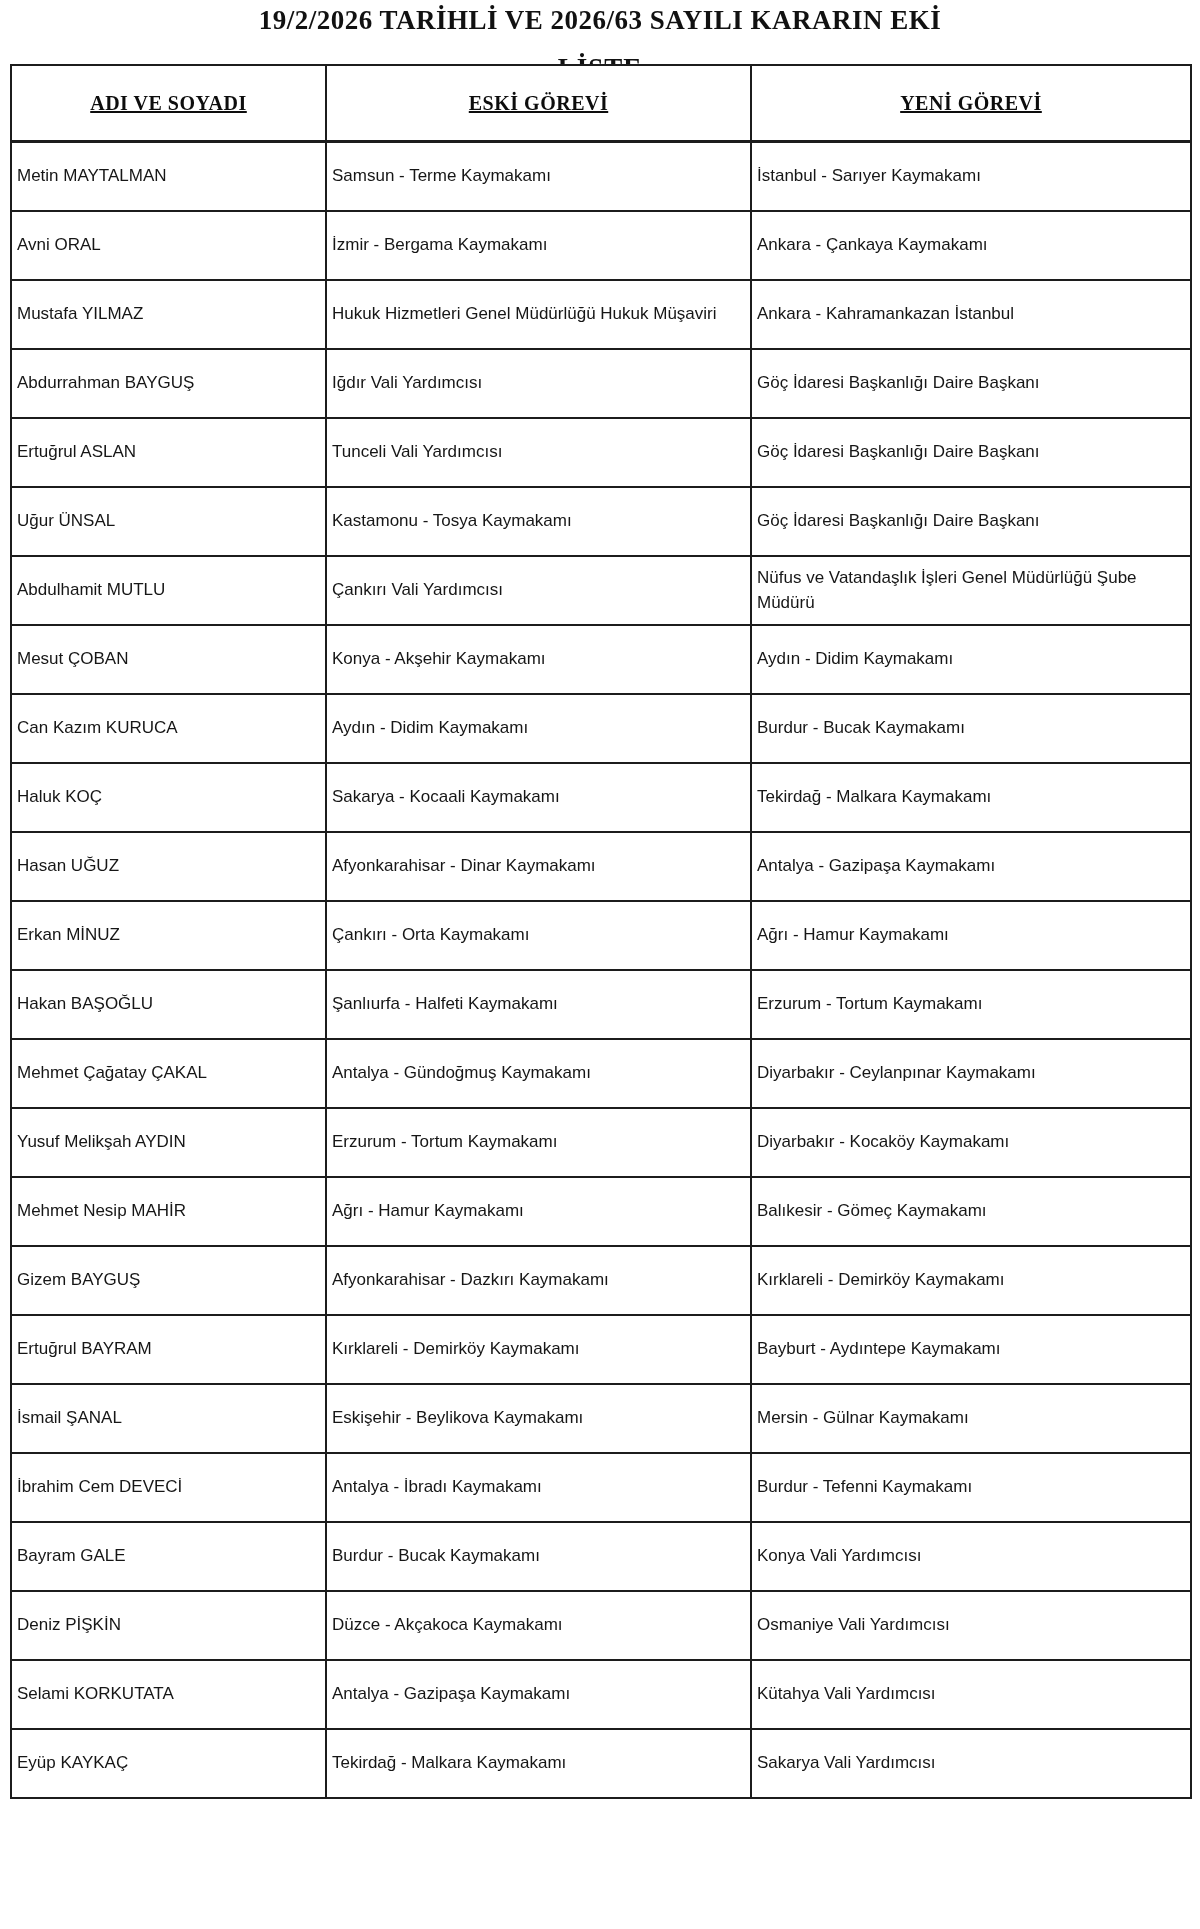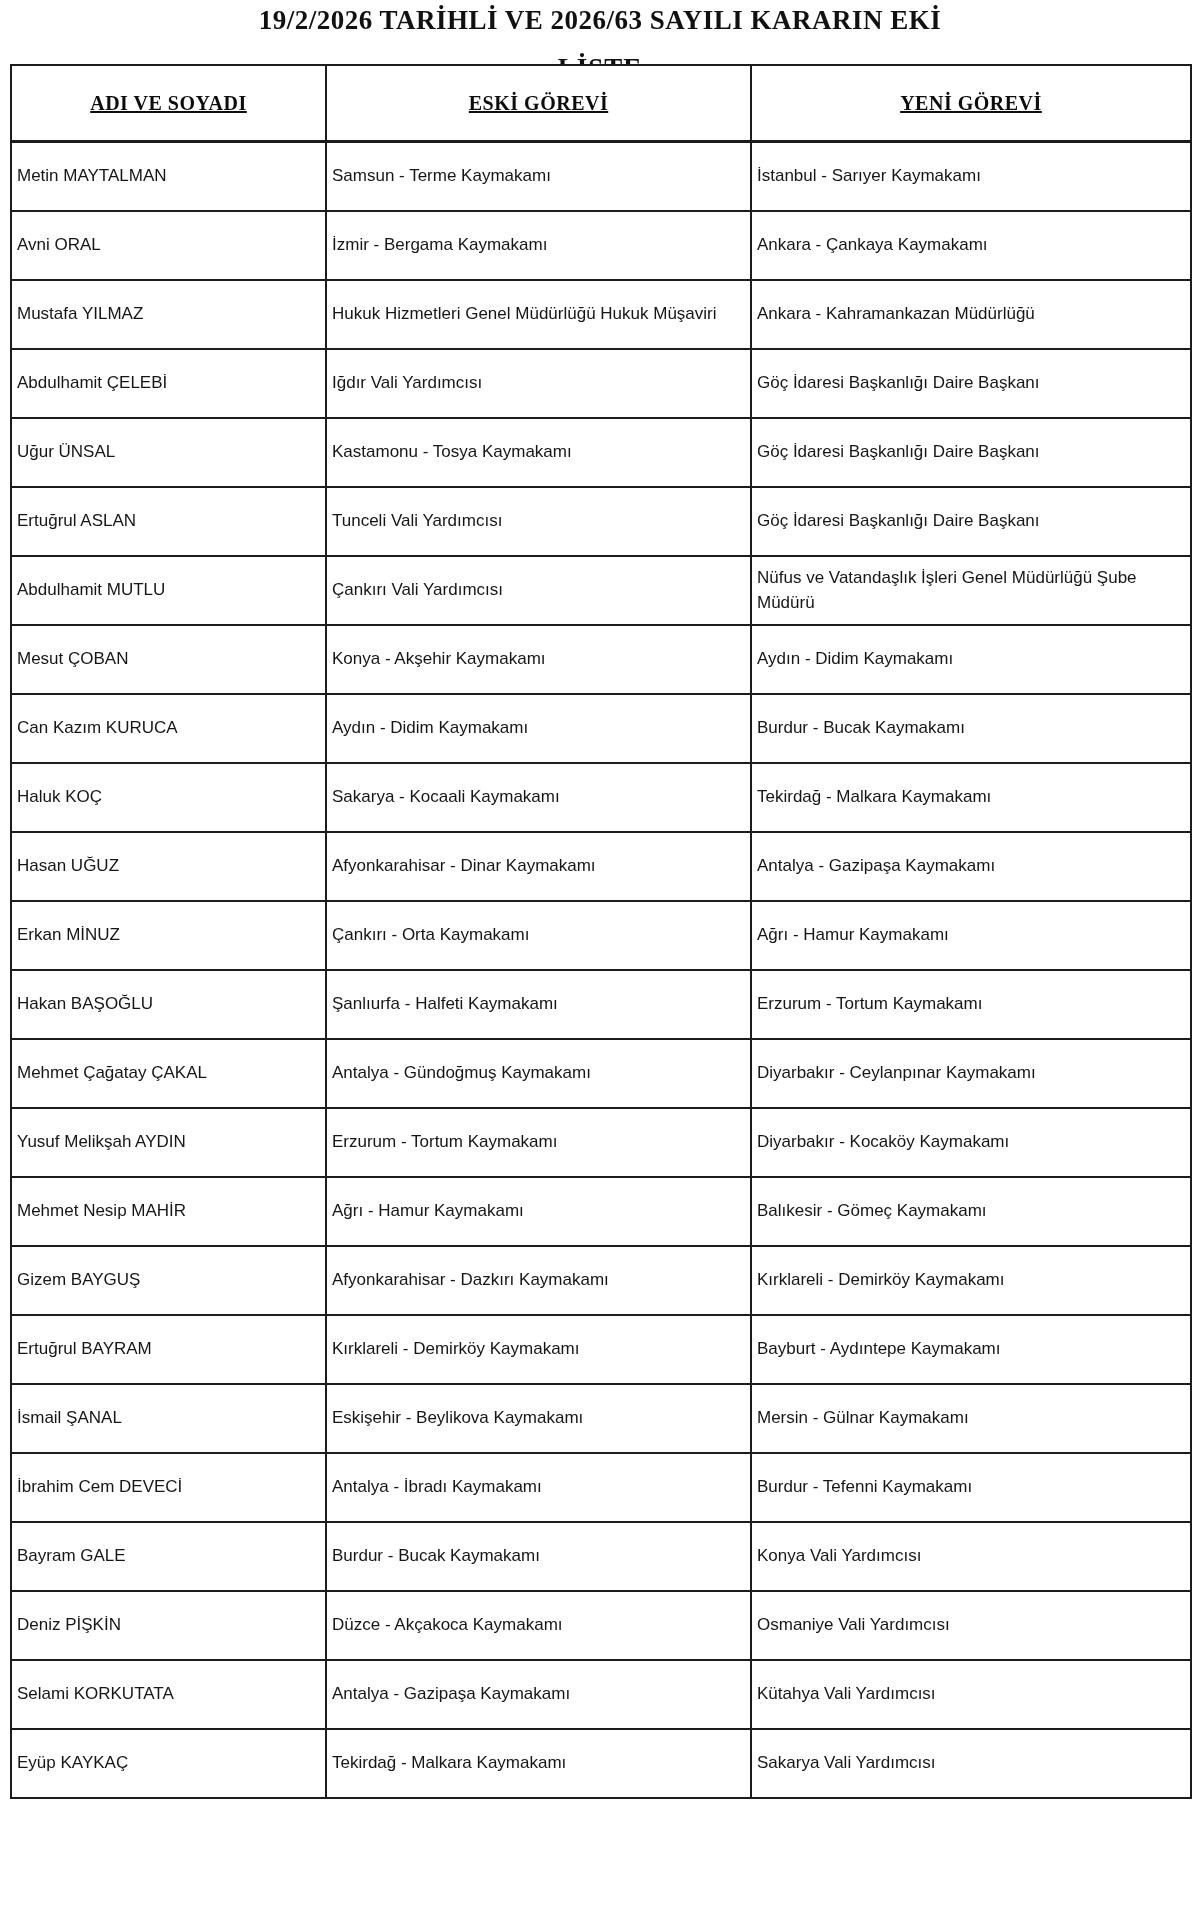--- a/index.html
+++ b/index.html
@@ -108,38 +108,38 @@
           <td>İstanbul - Sarıyer Kaymakamı</td>
         </tr>
         <tr>
           <td>Avni ORAL</td>
           <td>İzmir - Bergama Kaymakamı</td>
           <td>Ankara - Çankaya Kaymakamı</td>
         </tr>
         <tr>
           <td>Mustafa YILMAZ</td>
           <td>Hukuk Hizmetleri Genel Müdürlüğü Hukuk Müşaviri</td>
-          <td>Ankara - Kahramankazan Müdürlüğü</td>
-        </tr>
-        <tr>
-          <td>Abdulhamit ÇELEBİ</td>
+          <td>Ankara - Kahramankazan İstanbul</td>
+        </tr>
+        <tr>
+          <td>Abdurrahman BAYGUŞ</td>
           <td>Iğdır Vali Yardımcısı</td>
+          <td>Göç İdaresi Başkanlığı Daire Başkanı</td>
+        </tr>
+        <tr>
+          <td>Ertuğrul ASLAN</td>
+          <td>Tunceli Vali Yardımcısı</td>
           <td>Göç İdaresi Başkanlığı Daire Başkanı</td>
         </tr>
         <tr>
           <td>Uğur ÜNSAL</td>
           <td>Kastamonu - Tosya Kaymakamı</td>
           <td>Göç İdaresi Başkanlığı Daire Başkanı</td>
         </tr>
         <tr>
-          <td>Ertuğrul ASLAN</td>
-          <td>Tunceli Vali Yardımcısı</td>
-          <td>Göç İdaresi Başkanlığı Daire Başkanı</td>
-        </tr>
-        <tr>
           <td>Abdulhamit MUTLU</td>
           <td>Çankırı Vali Yardımcısı</td>
           <td>Nüfus ve Vatandaşlık İşleri Genel Müdürlüğü Şube Müdürü</td>
         </tr>
         <tr>
           <td>Mesut ÇOBAN</td>
           <td>Konya - Akşehir Kaymakamı</td>
           <td>Aydın - Didim Kaymakamı</td>
         </tr>
         <tr>

